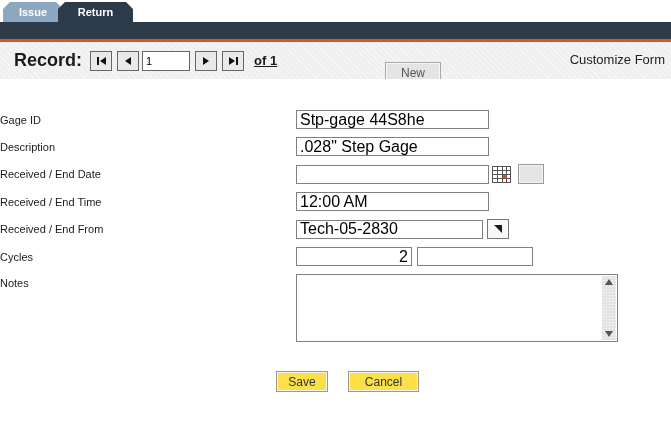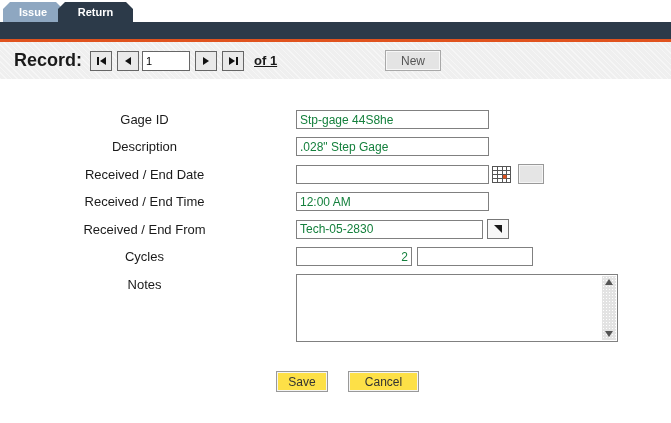--- a/index.html
+++ b/index.html
@@ -32,35 +32,35 @@
   }
   .tri-l { width:0; height:0; border-top:4px solid transparent; border-bottom:4px solid transparent; border-right:6px solid #111; }
   .tri-r { width:0; height:0; border-top:4px solid transparent; border-bottom:4px solid transparent; border-left:6px solid #111; }
   .vbar  { width:2px; height:8px; background:#111; }
   .rec-input {
     width:48px; height:20px; border:1px solid #666; margin-left:3px;
     font-family:"Liberation Sans",sans-serif; font-size:11px; padding:1px 3px; background:#fff;
   }
   .rec-of { font-size:13px; font-weight:bold; margin-left:10px;text-decoration:underline; }
   .new-btn {
-    position:absolute; left:385px; top:8px; width:56px; height:21px;
+    position:absolute; left:385px; top:20px; width:56px; height:21px;
     background:#e4e4e4; border:1px solid #a8a8a8; box-shadow: inset 0 0 0 1px #f7f7f7;
     font-family:"Liberation Sans",sans-serif; font-size:12px; color:#555; cursor:pointer;
   }
   .customize { position:absolute; right:6px; top:10px; font-size:13px; color:#222; cursor:pointer; }
   
   .formarea { position:absolute; top:79px; left:0; width:100%; height:344px; background:#fff; }
   .row { display:flex; align-items:center; margin-bottom:8px; }
   .row.first { margin-top:31px; }
   .row.top-align { align-items:flex-start; }
-  .lbl { width:296px; text-align:center; padding-right:7px; font-size:13px; color:#1a1a1a; flex:none; }
+  .lbl { width:296px; text-align:left; padding-right:7px; font-size:11px; color:#1a1a1a; flex:none; }
   .row.top-align .lbl { padding-top:3px; }
   .tin {
     height:19px; border:1px solid #808080; background:#fff; padding:1px 3px;
-    font-family:"Liberation Sans",sans-serif; font-size:12px; color:#15803d;
+    font-family:"Liberation Sans",sans-serif; font-size:16px; color:#000000;
   }
   .w-std { width:193px; }
   .w-from { width:187px; }
   .w-num { width:116px; text-align:right; }
   .w-num2 { width:116px; margin-left:5px; }
   .cal-btn {
     width:21px; height:19px; margin-left:2px; padding:0; background:#fff; border:none;
     display:inline-flex; align-items:center; justify-content:center; cursor:pointer;
   }
   .blank-btn {
@@ -128,20 +128,21 @@
     </button>
     <button class="nav-btn">
       <span class="tri-r"></span>
       <span class="vbar"></span>
     </button>
 
     <span class="rec-of">of 1</span>
 
     <button class="new-btn">New</button>
 
+    <span class="customize">Customize Form</span>
   </div>
 
   <div class="formarea">
 
     <div class="row first">
       <span class="lbl">Gage ID</span>
       <input class="tin w-std" value="Stp-gage 44S8he" style="">
     </div>
 
     <div class="row">

